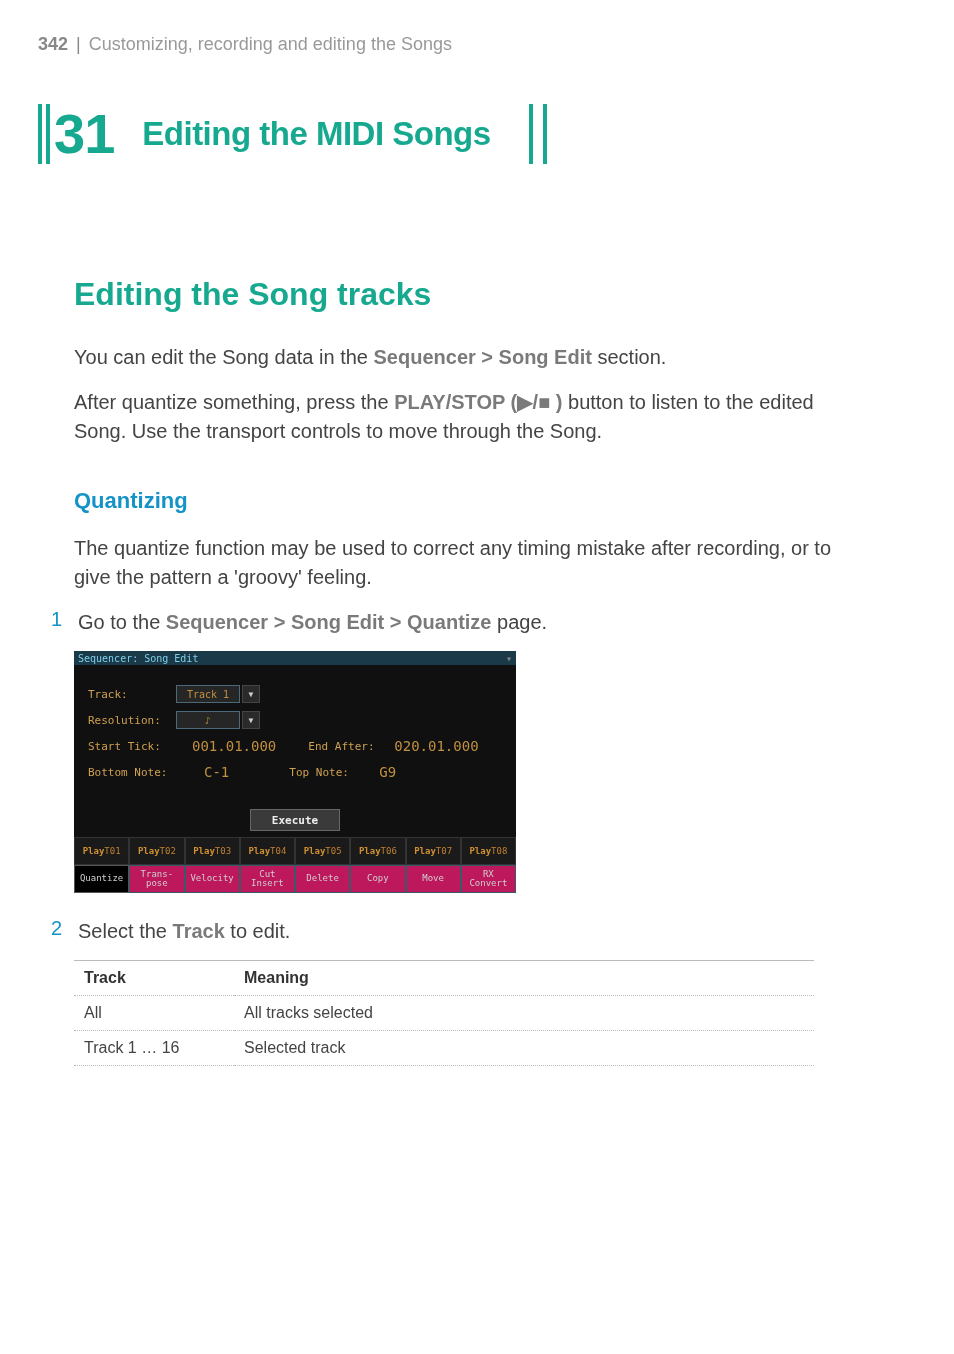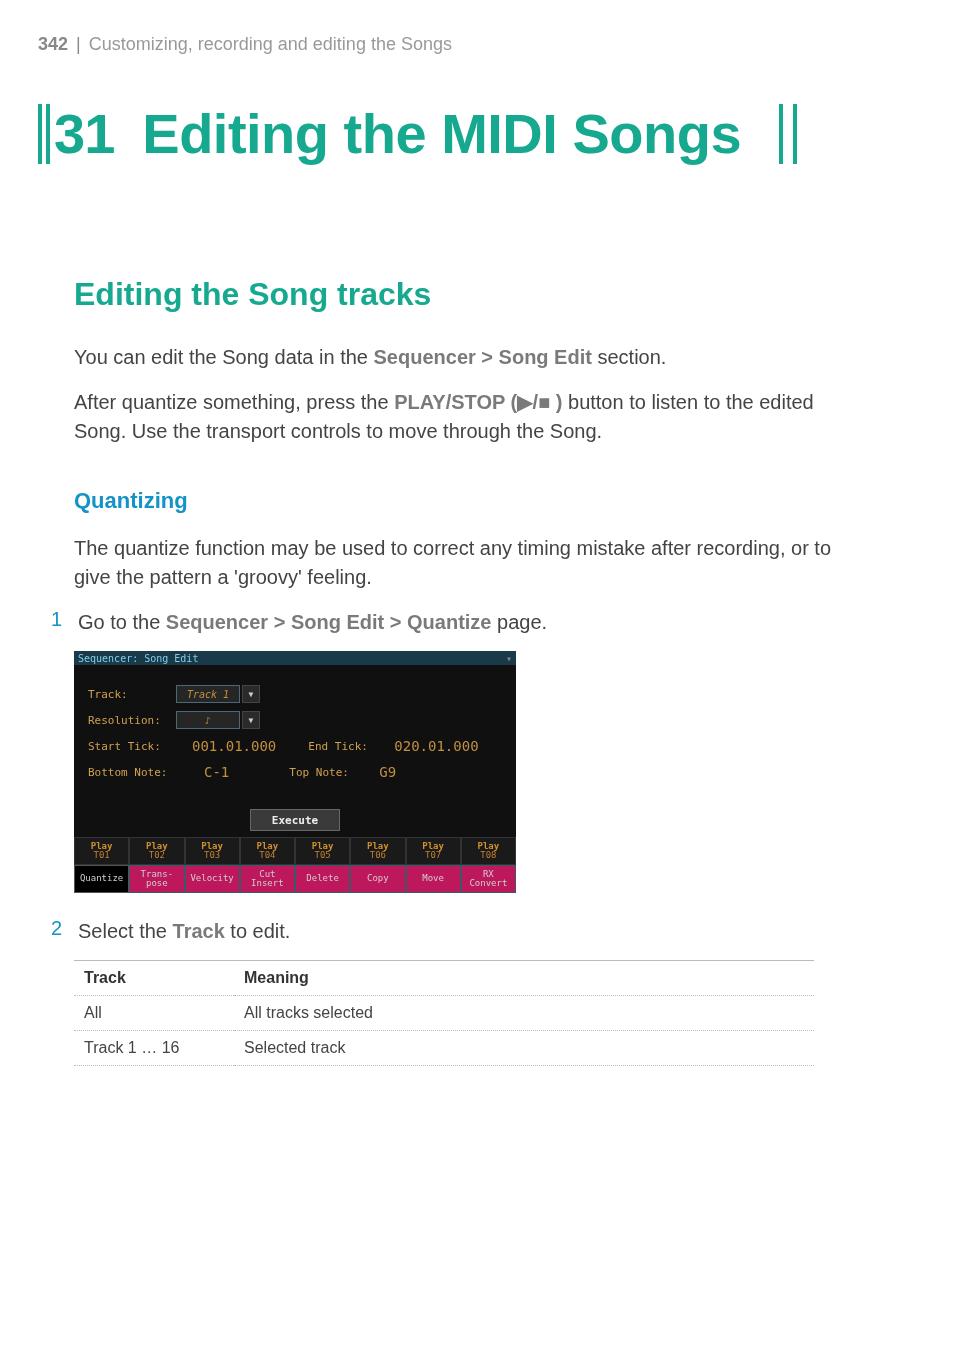--- a/index.html
+++ b/index.html
@@ -5,45 +5,45 @@
   * { box-sizing: border-box; margin: 0; padding: 0; }
   html, body { width: 954px; height: 1354px; background: #fff; font-family: "Helvetica Neue", Arial, sans-serif; color: #333; }
   .page { padding: 34px 98px 0 38px; }
   .header-row { display: flex; align-items: baseline; gap: 8px; font-size: 18px; color: #888; margin-bottom: 46px; }
   .page-num { font-weight: 700; color: #888; }
   .header-divider { color: #888; }
   .header-text { color: #999; font-weight: 400; }
   .chap-row { display: flex; align-items: center; gap: 28px; margin-bottom: 110px; }
   .chap-num { font-size: 56px; font-weight: 800; color: #17a98f; display: flex; align-items: center; letter-spacing: -1px; }
   .bar { display: inline-block; width: 4px; height: 60px; background: #17a98f; margin-right: 4px; }
-  .chap-title { font-size: 56px; font-weight: 800; color: #17a98f; letter-spacing: -0.5px; }
+  .chap-title { font-size: 33px; font-weight: 800; color: #17a98f; letter-spacing: -0.5px; }
   .chap-suffix-bars { display: inline-flex; margin-left: 10px; }
   .h2 { font-size: 32px; font-weight: 700; color: #17a98f; margin: 0 0 30px 36px; }
   .body-p { font-size: 20px; color: #444; line-height: 1.45; margin: 0 0 16px 36px; }
   .ui-path { color: #7a7a7a; font-weight: 600; }
   .h3 { font-size: 22px; font-weight: 600; color: #1493c8; margin: 42px 0 20px 36px; }
   .numbered { display: flex; gap: 16px; margin: 10px 0 14px 0; font-size: 20px; }
   .numbered .n { color: #1493c8; font-weight: 500; width: 24px; text-align: right; flex: none; }
   .numbered .t { flex: 1; color: #444; line-height: 1.45; }
   .screenshot { width: 442px; height: 242px; margin: 10px 0 24px 36px; background: #101010; position: relative; font-family: "Lucida Console", Monaco, monospace; font-size: 11px; color: #d0d0d0; }
   .ss-titlebar { position: absolute; top: 0; left: 0; right: 0; height: 14px; background: #1a3a4a; display: flex; align-items: center; padding-left: 4px; font-size: 10px; color: #7fcfe8; }
   .ss-titlebar .menu-arrow { position: absolute; right: 4px; top: 2px; color: #888; }
   .ss-body { position: absolute; top: 14px; left: 0; right: 0; bottom: 56px; padding: 16px 14px 0 14px; }
   .ss-row { display: flex; align-items: center; height: 26px; }
   .ss-label { color: #cfa050; font-size: 11px; width: 88px; }
   .ss-field { display: inline-flex; align-items: center; justify-content: center; height: 18px; background: #262626; border: 1px solid #4a6a7a; color: #c09040; font-size: 10px; }
-  .ss-drop { display: inline-flex; align-items: center; height: 18px; font-style: italic; }
+  .ss-drop { display: inline-flex; align-items: center; height: 18px; }
   .ss-drop .ss-field { width: 64px; }
   .ss-drop .arrow { width: 18px; height: 18px; background: #2a2a2a; border: 1px solid #444; display: inline-flex; align-items: center; justify-content: center; color: #ccc; font-size: 8px; margin-left: 2px; }
   .ss-val { color: #c09040; font-size: 14px; margin-left: 16px; }
   .ss-exec { position: absolute; left: 50%; transform: translateX(-50%); bottom: 62px; width: 90px; height: 22px; background: #3a3a3a; border: 1px solid #666; color: #eee; display: flex; align-items: center; justify-content: center; font-size: 11px; font-weight: bold; }
   .ss-bottom { position: absolute; bottom: 0; left: 0; right: 0; height: 56px; display: flex; flex-direction: column; }
   .ss-tabs-row { display: flex; height: 28px; }
   .ss-tabs-row2 { display: flex; height: 28px; }
-  .ss-tab { flex: 1; border: 1px solid #333; background: #1a1a1a; display: flex; flex-direction: column; align-items: center; justify-content: center; font-size: 9px; line-height: 1.0; }
+  .ss-tab { flex: 1; border: 1px solid #333; background: #1a1a1a; display: flex; flex-direction: row; align-items: center; justify-content: center; font-size: 9px; line-height: 1.0; }
   .ss-tab .play { color: #d09030; font-weight: bold; }
   .ss-tab .trk { color: #c08030; }
   .ss-btab { flex: 1; border: 1px solid #3a5a6a; background: #be185d; display: flex; align-items: center; justify-content: center; font-size: 9px; color: #cfcfcf; text-align: center; line-height: 1.05; }
   .ss-btab.active { background: #000; border-color: #555; }
   .track-table { margin: 14px 0 0 36px; width: 740px; border-collapse: collapse; font-size: 16px; }
   .track-table th { text-align: left; font-weight: 700; color: #333; padding: 8px 10px; border-top: 1px solid #bbb; border-bottom: 1px dotted #bbb; }
   .track-table td { padding: 8px 10px; border-bottom: 1px dotted #bbb; color: #444; }
   .track-table .col1 { width: 160px; }
   .btn-text { color: #7a7a7a; font-weight: 600; }
   .ps-icons { font-weight: 700; color: #7a7a7a; }
@@ -109,21 +109,21 @@
         <span class="ss-label">Resolution:</span>
         <span class="ss-drop">
           <span class="ss-field">♪</span>
           <span class="arrow">▼</span>
         </span>
       </div>
       <div class="ss-row">
         <span class="ss-label">Start Tick:</span>
         <span class="ss-val">001.01.000</span>
         <span style="width:32px"></span>
-        <span class="ss-label" style="width:70px">End Tick:</span>
+        <span class="ss-label" style="width:70px">End After:</span>
         <span class="ss-val">020.01.000</span>
       </div>
       <div class="ss-row">
         <span class="ss-label" style="width:100px">Bottom Note:</span>
         <span class="ss-val">C-1</span>
         <span style="width:60px"></span>
         <span class="ss-label" style="width:74px">Top Note:</span>
         <span class="ss-val">G9</span>
       </div>
     </div>

